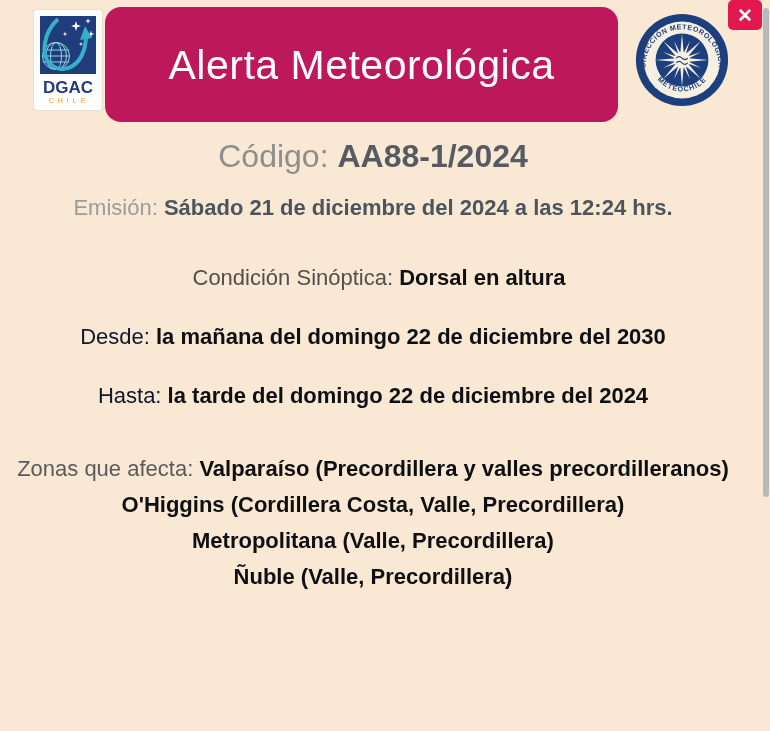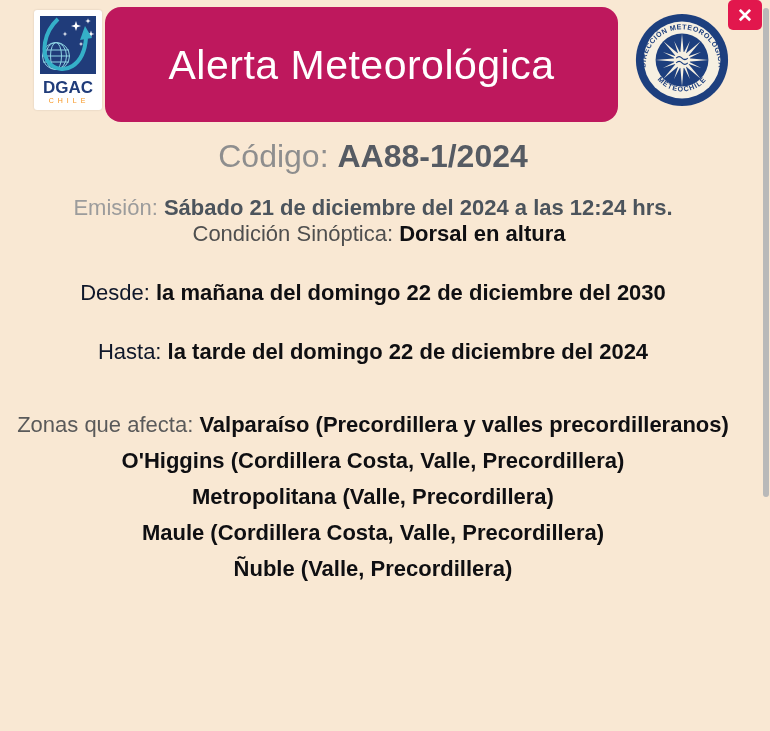--- a/index.html
+++ b/index.html
@@ -53,21 +53,21 @@
   .code-value{color:#565b63;font-weight:700;}
   .event-title{
     margin:16px auto 0;max-width:600px;
     font-size:34px;line-height:46px;font-weight:700;color:#15151a;
   }
   .thermo{vertical-align:-7px;margin-right:8px;}
   .line{font-size:22px;}
   .emision{margin-top:20px;}
   .emision .lbl{color:#9c9c9c;}
   .emision .val{color:#4c545c;font-weight:700;}
-  .sinoptica{padding-left:12px;}
+  .sinoptica{margin-top:44px;padding-left:12px;}
   .sinoptica .lbl{color:#4f4f4f;}
   .desde,.hasta{margin-top:33px;}
   .desde .lbl,.hasta .lbl{color:#0f172a;}
   .val-bold{color:#0f0f12;font-weight:700;}
   .zonas{margin-top:42px;font-size:22px;line-height:36px;}
   .zonas .lbl{color:#5a5a5a;}
   .zone{color:#0f0f12;font-weight:700;}
 
   svg text{font-family:"Liberation Sans", sans-serif;}
 </style>
@@ -185,18 +185,17 @@
       <span class="val-bold">la tarde del domingo 22 de diciembre del 2024</span>
     </div>
 
     <div class="zonas">
       <div>
         <span class="lbl">Zonas que afecta:</span>
         <span class="zone">Valparaíso (Precordillera y valles precordilleranos)</span>
       </div>
       <div class="zone">O'Higgins (Cordillera Costa, Valle, Precordillera)</div>
       <div class="zone">Metropolitana (Valle, Precordillera)</div>
-      <div class="zone">Maule (Cordillera Costa, Valle, Precordillera)</div>
       <div class="zone">Ñuble (Valle, Precordillera)</div>
     </div>
 
   </div>
 </div>
 
 </body></html>

